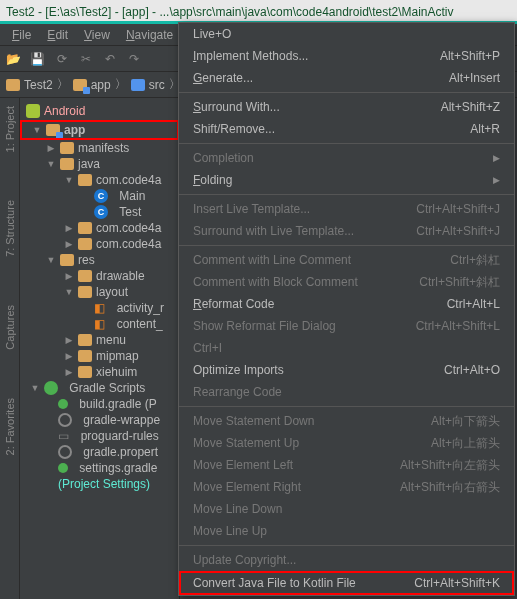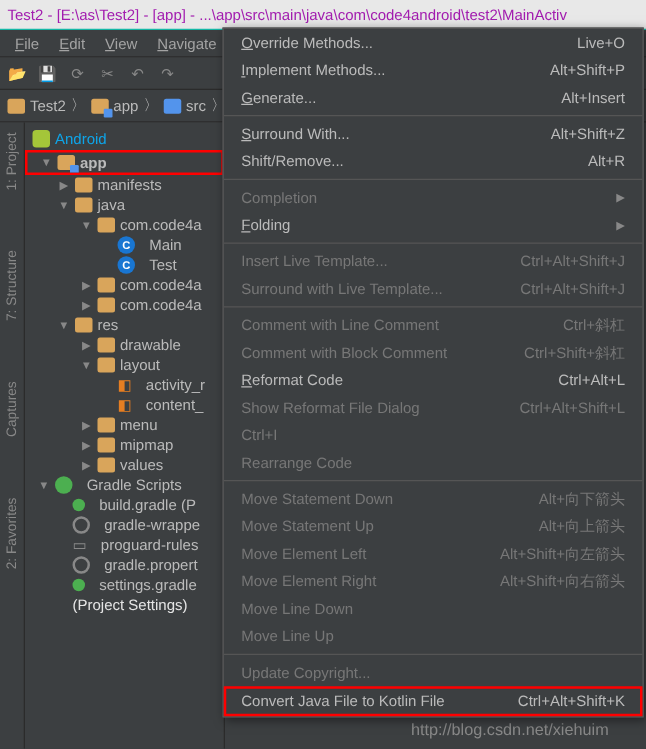--- a/index.html
+++ b/index.html
@@ -1,33 +1,33 @@
 <!DOCTYPE html>
 <html><head>
 <meta charset="utf-8">
 <style>
 *{box-sizing:border-box;margin:0;padding:0;font-family:"Segoe UI",Arial,sans-serif;font-size:12px;user-select:none}
 body{background:#3c3f41;color:#bbb;width:517px;height:599px;overflow:hidden;position:relative}
-.titlebar{background:#e8e8e8;color:#a21caf;height:24px;line-height:24px;padding:0 6px;overflow:hidden;white-space:nowrap;border-bottom:1px solid #14b8a6;font-size:12px}
+.titlebar{background:#e8e8e8;color:#14532d;height:24px;line-height:24px;padding:0 6px;overflow:hidden;white-space:nowrap;border-bottom:3px solid #14b8a6;font-size:12px}
 .menubar{background:#3c3f41;height:22px;display:flex;align-items:center;border-bottom:1px solid #2b2b2b;padding-left:4px}
 .menubar span{padding:2px 8px;color:#a3a3a3;cursor:default}
 .menubar span u{text-decoration:underline}
 .menubar .active{background:#4b6eaf;color:#fff;border:1px solid red;border-radius:0}
 .toolbar{background:#3c3f41;height:26px;display:flex;align-items:center;gap:8px;padding:0 6px;border-bottom:1px solid #2b2b2b}
 .tb-icon{width:16px;height:16px;display:inline-flex;align-items:center;justify-content:center;color:#888}
 .breadcrumb{height:26px;display:flex;align-items:center;gap:4px;padding:0 6px;color:#bbb;border-bottom:1px solid #2b2b2b}
 .bc-item{display:flex;align-items:center;gap:4px}
 .folder-ico{width:14px;height:12px;background:#d9a55b;border-radius:2px;position:relative}
 .folder-ico.blue{background:#5394ec}
 .folder-ico.module::after{content:"";position:absolute;right:-3px;bottom:-3px;width:7px;height:7px;background:#5394ec;border-radius:1px}
 .main{display:flex;height:calc(100% - 98px)}
 .leftgutter{width:20px;background:#3c3f41;border-right:1px solid #2b2b2b;display:flex;flex-direction:column;align-items:center;padding-top:4px;gap:40px}
 .leftgutter .vtab{writing-mode:vertical-rl;transform:rotate(180deg);color:#888;font-size:11px;padding:4px 2px}
 .tree{width:160px;background:#3c3f41;border-right:1px solid #2b2b2b;overflow:hidden;padding-top:4px}
-.tree-header{display:flex;gap:4px;padding:2px 6px;color:#0ea5e9}
+.tree-header{display:flex;gap:4px;padding:2px 6px;color:#fca5a5}
 .android-ico{width:14px;height:14px;background:#a4c639;border-radius:3px}
 .tree-row{display:flex;align-items:center;gap:4px;padding:1px 0;white-space:nowrap;overflow:hidden;color:#bbb}
 .tree-row.sel{border:2px solid red}
 .arrow{width:10px;text-align:center;color:#888;font-size:9px}
 .arrow.open::before{content:"▼"}
 .arrow.closed::before{content:"▶"}
 .ind{display:inline-block}
 .circle-c{width:14px;height:14px;background:#2e7d32;border-radius:50%;color:#fff;font-size:9px;display:inline-flex;align-items:center;justify-content:center;font-weight:bold}
 .circle-c.blue{background:#1976d2}
 .gradle-ico{width:14px;height:14px;background:#4caf50;border-radius:50%}
@@ -173,38 +173,37 @@
     <div class="tree-row">
         <span class="ind" style="width:40px"></span>
         <span class="arrow closed"></span>
         <span class="folder-ico"></span>
         <span>mipmap</span>
       </div>
     <div class="tree-row">
         <span class="ind" style="width:40px"></span>
         <span class="arrow closed"></span>
         <span class="folder-ico"></span>
-        <span>values</span>
+        <span>xiehuim</span>
       </div>
     <div class="tree-row"><span class="ind" style="width:6px"></span><span class="arrow open"></span><span class="gradle-ico"></span>&nbsp;<span>Gradle Scripts</span></div>
     <div class="tree-row"><span class="ind" style="width:34px"></span><span class="gitdot"></span>&nbsp;<span>build.gradle (P</span></div>
     <div class="tree-row"><span class="ind" style="width:34px"></span><span class="gear-ico"></span>&nbsp;<span>gradle-wrappe</span></div>
     <div class="tree-row"><span class="ind" style="width:34px"></span><span style="color:#888">▭</span>&nbsp;<span>proguard-rules</span></div>
     <div class="tree-row"><span class="ind" style="width:34px"></span><span class="gear-ico"></span>&nbsp;<span>gradle.propert</span></div>
     <div class="tree-row"><span class="ind" style="width:34px"></span><span class="gitdot"></span>&nbsp;<span>settings.gradle</span></div>
-    <div class="tree-row" style="color:#e5e5e5">
+    <div class="tree-row" style="color:#5eead4">
         <span class="ind" style="width:34px"></span>
         <span>(Project Settings)</span>
       </div>
   </div>
 </div>
 
 <div class="dropdown" id="dd">
     <div class="dd-item">
-      <span><u>O</u>verride Methods...</span>
       <span>Live+O</span>
     </div>
     <div class="dd-item">
       <span><u>I</u>mplement Methods...</span>
       <span>Alt+Shift+P</span>
     </div>
     <div class="dd-item">
       <span><u>G</u>enerate...</span>
       <span>Alt+Insert</span>
     </div>
@@ -247,20 +246,24 @@
     <div class="dd-item">
       <span><u>R</u>eformat Code</span>
       <span>Ctrl+Alt+L</span>
     </div>
     <div class="dd-item disabled">
       <span>Show Reformat File Dialog</span>
       <span>Ctrl+Alt+Shift+L</span>
     </div>
     <div class="dd-item disabled">
       <span>Ctrl+I</span>
+    </div>
+    <div class="dd-item">
+      <span>Optimize Imports</span>
+      <span>Ctrl+Alt+O</span>
     </div>
     <div class="dd-item disabled">
       <span>Rearrange Code</span>
       <span></span>
     </div>
     <div class="dd-sep"></div>
     <div class="dd-item disabled">
       <span>Move Statement Down</span>
       <span>Alt+向下箭头</span>
     </div>

